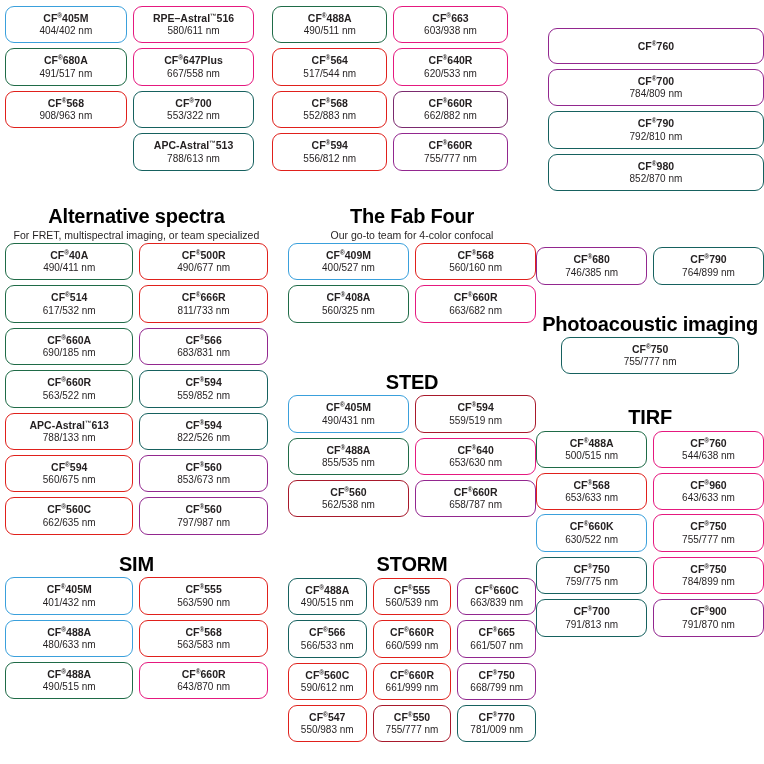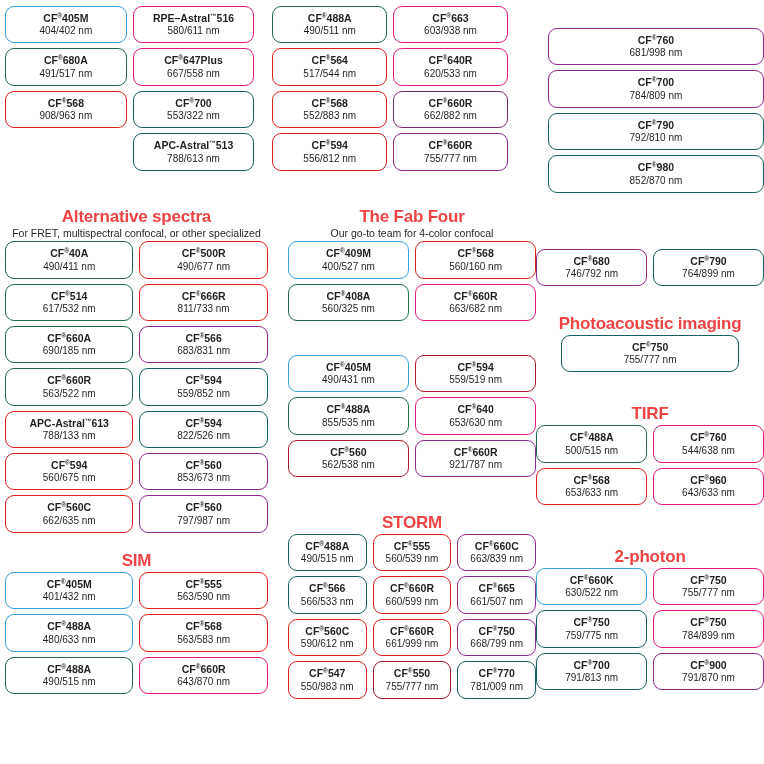--- a/index.html
+++ b/index.html
@@ -36,25 +36,25 @@
   .col-left   { width: 270px; padding-left: 5px; }
   .col-mid    { width: 255px; padding-left: 20px; }
   .col-right  { width: 234px; padding-left: 0px; }
 
   .section { margin-bottom: 4px; }
   .section-head {
     text-align: center;
     margin: 14px 0 2px 0;
   }
   .section-title {
-    font-size: 17px;
+    font-size: 20px;
     font-weight: bold;
     letter-spacing: -0.2px;
     line-height: 1.12;
-    color: #ef4444;
+    color: #000000;
   }
   .section-sub {
     font-size: 10.5px;
     font-weight: normal;
     line-height: 1.2;
     color: #231f20;
     margin-top: 1px;
   }
   .grid {
     display: flex;
@@ -197,21 +197,20 @@
               </div>
             </div>
         </div>
       </div>
     </div>
 
     <div class="col col-right">
       <div class="grid cols1">
           <div class="chip" style="border-color: rgb(146, 39, 143);">
             <div class="chip-name">CF<sup>®</sup>760</div>
-            <div class="chip-spec">681/998 nm</div>
           </div>
           <div class="chip" style="border-color: rgb(146, 39, 143);">
             <div class="chip-name">CF<sup>®</sup>700</div>
             <div class="chip-spec">784/809 nm</div>
           </div>
           <div class="chip" style="border-color: rgb(22, 97, 95);">
             <div class="chip-name">CF<sup>®</sup>790</div>
             <div class="chip-spec">792/810 nm</div>
           </div>
           <div class="chip" style="border-color: rgb(22, 97, 95);">
@@ -222,21 +221,21 @@
     </div>
   </div>
 
   <div class="columns" style="align-items:flex-start;">
 
     <div class="col col-left">
 
       <div class="section">
         <div class="section-head">
           <div class="section-title">Alternative spectra</div>
-          <div class="section-sub">For FRET, multispectral confocal, or other specialized</div>
+          <div class="section-sub">For FRET, multispectral imaging, or team specialized</div>
         </div>
         <div class="grid cols2">
             <div class="chip" style="border-color: rgb(31, 107, 71);">
               <div class="chip-name">CF<sup>®</sup>40A</div>
               <div class="chip-spec">490/411 nm</div>
             </div>
             <div class="chip" style="border-color: rgb(224, 32, 27);">
               <div class="chip-name">CF<sup>®</sup>500R</div>
               <div class="chip-spec">490/677 nm</div>
             </div>
@@ -348,20 +347,23 @@
             <div class="chip" style="border-color: rgb(229, 25, 127);">
               <div class="chip-name">CF<sup>®</sup>660R</div>
               <div class="chip-spec">663/682 nm</div>
             </div>
           </div>
       </div>
 
       <div class="spacer-30"></div>
 
       <div class="section">
+        <div class="section-head">
+          <div class="section-title">STED</div>
+        </div>
         <div class="grid cols2">
             <div class="chip" style="border-color: rgb(58, 160, 220);">
               <div class="chip-name">CF<sup>®</sup>405M</div>
               <div class="chip-spec">490/431 nm</div>
             </div>
             <div class="chip" style="border-color: rgb(168, 25, 43);">
               <div class="chip-name">CF<sup>®</sup>594</div>
               <div class="chip-spec">559/519 nm</div>
             </div>
             <div class="chip" style="border-color: rgb(31, 107, 71);">
@@ -371,21 +373,21 @@
             <div class="chip" style="border-color: rgb(229, 25, 127);">
               <div class="chip-name">CF<sup>®</sup>640</div>
               <div class="chip-spec">653/630 nm</div>
             </div>
             <div class="chip" style="border-color: rgb(168, 25, 43);">
               <div class="chip-name">CF<sup>®</sup>560</div>
               <div class="chip-spec">562/538 nm</div>
             </div>
             <div class="chip" style="border-color: rgb(146, 39, 143);">
               <div class="chip-name">CF<sup>®</sup>660R</div>
-              <div class="chip-spec">921/787 nm</div>
+              <div class="chip-spec">658/787 nm</div>
             </div>
           </div>
       </div>
 
       <div class="spacer-18"></div>
 
       <div class="section">
         <div class="section-head">
           <div class="section-title">STORM</div>
         </div>
@@ -442,21 +444,21 @@
       </div>
 
     </div>
 
     <div class="col col-right">
 
       <div class="section" style="margin-top:56px;">
         <div class="grid cols2">
             <div class="chip" style="border-color: rgb(146, 39, 143);">
               <div class="chip-name">CF<sup>®</sup>680</div>
-              <div class="chip-spec">746/792 nm</div>
+              <div class="chip-spec">746/385 nm</div>
             </div>
             <div class="chip" style="border-color: rgb(22, 97, 95);">
               <div class="chip-name">CF<sup>®</sup>790</div>
               <div class="chip-spec">764/899 nm</div>
             </div>
           </div>
       </div>
 
       <div class="section">
         <div class="section-head" style="margin-top:24px;">
@@ -490,23 +492,20 @@
               <div class="chip-spec">653/633 nm</div>
             </div>
             <div class="chip" style="border-color: rgb(229, 25, 127);">
               <div class="chip-name">CF<sup>®</sup>960</div>
               <div class="chip-spec">643/633 nm</div>
             </div>
           </div>
       </div>
 
       <div class="section">
-        <div class="section-head" style="margin-top:38px;">
-          <div class="section-title">2-photon</div>
-        </div>
         <div class="grid cols2">
             <div class="chip" style="border-color: rgb(58, 160, 220);">
               <div class="chip-name">CF<sup>®</sup>660K</div>
               <div class="chip-spec">630/522 nm</div>
             </div>
             <div class="chip" style="border-color: rgb(229, 25, 127);">
               <div class="chip-name">CF<sup>®</sup>750</div>
               <div class="chip-spec">755/777 nm</div>
             </div>
             <div class="chip" style="border-color: rgb(22, 97, 95);">

